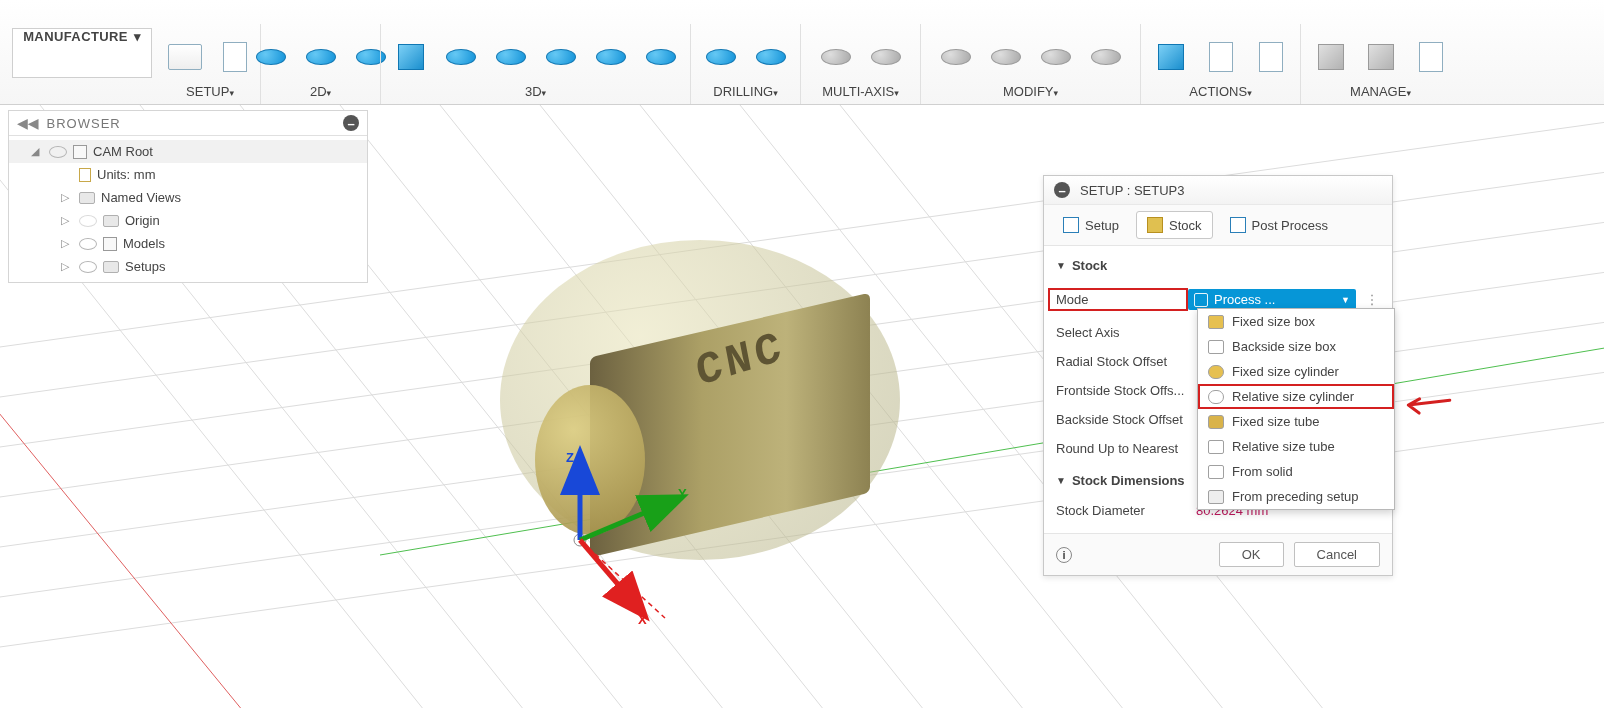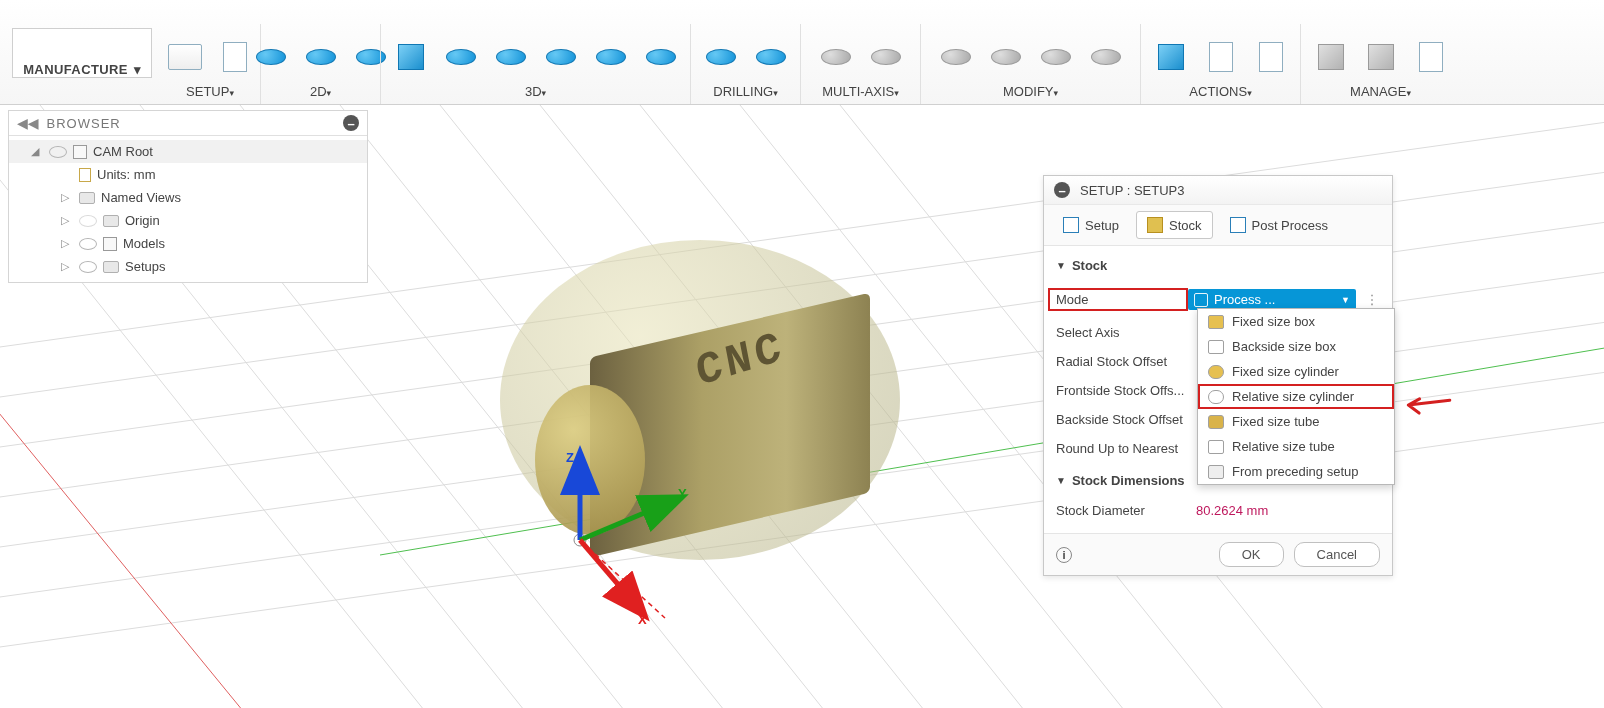--- a/index.html
+++ b/index.html
@@ -1,20 +1,20 @@
 <!DOCTYPE html>
 <html><head>
 <meta charset="utf-8">
 <style>
 *{box-sizing:border-box;margin:0;padding:0;font-family:Arial,Helvetica,sans-serif;font-size:13px;color:#444}
 body{background:#fff;width:1604px;height:708px;position:relative;overflow:hidden}
 
 
 .ribbon{position:absolute;left:0;top:0;right:0;height:105px;background:linear-gradient(#fff,#f6f6f6);border-bottom:1px solid #d0d0d0}
-.workspace{position:absolute;left:12px;top:28px;width:140px;height:50px;border:1px solid #cfcfcf;background:#fff;display:flex;align-items:flex-end;justify-content:center;font-weight:bold;letter-spacing:0.4px}
+.workspace{position:absolute;left:12px;top:28px;width:140px;height:50px;border:1px solid #cfcfcf;background:#fff;display:flex;align-items:flex-start;justify-content:center;font-weight:bold;letter-spacing:0.4px}
 .workspace .tri{margin-left:6px}
 .ribbon-tabs{position:absolute;left:160px;top:0;right:0;height:24px;display:flex}
 .ribbon-tabs .rtab{padding:5px 32px 0 32px;color:#666;font-weight:bold;letter-spacing:0.4px}
 .ribbon-tabs .rtab.active{color:#0696d7;border-top:3px solid #0696d7;padding-top:2px}
 .groups{position:absolute;left:160px;top:24px;right:0;bottom:0;display:flex}
 .group{border-left:1px solid #e0e0e0;display:flex;flex-direction:column;align-items:center;justify-content:space-between;padding:6px 10px 2px 10px}
 .group:first-child{border-left:none}
 .group-icons{display:flex;gap:14px;align-items:center;flex:1}
 .group-label{color:#888;font-size:12px;padding-bottom:3px}
 .group-label .tri{font-size:9px}
@@ -92,21 +92,21 @@
 .dd-ic.cyl{border-radius:7px}
 .dd-ic.tube{border-radius:3px;background:#d9b34a}
 .dd-ic.fold{background:#eee}
 
 .arrow-anno{position:absolute;left:1400px;top:390px;color:#d42020;font-size:28px;transform:rotate(10deg)}
 
 .val{color:#be185d}
 
 .dlg-foot{display:flex;justify-content:flex-end;gap:10px;padding:8px 12px;border-top:1px solid #e5e5e5;background:#fafafa;align-items:center}
 .dlg-foot .info{margin-right:auto;width:16px;height:16px;border:1px solid #888;border-radius:50%;text-align:center;font-weight:bold;font-size:11px;line-height:14px}
-.btn{padding:4px 22px;border:1px solid #c0c0c0;background:#fff;border-radius:10px;color:#555}
+.btn{padding:4px 22px;border:1px solid #c0c0c0;background:#fff;border-radius:2px;color:#555}
 
 .tri{display:inline-block}
 </style>
 </head>
 <body>
 
 <div class="ribbon">
   <div class="workspace">
     <span>MANUFACTURE</span>
     <span class="tri">▾</span>
@@ -419,20 +419,24 @@
     </div>
   <div class="dd-item">
       <span class="dd-ic tube"></span>
       <span>Fixed size tube</span>
     </div>
   <div class="dd-item">
       <span class="dd-ic rel"></span>
       <span>Relative size tube</span>
     </div>
   <div class="dd-item">
+      <span class="dd-ic rel"></span>
+      <span>From solid</span>
+    </div>
+  <div class="dd-item">
       <span class="dd-ic fold"></span>
       <span>From preceding setup</span>
     </div>
 </div>
 
 <div class="arrow-anno">
   <svg width="50" height="30">
       <path d="M48 6 L8 18 M8 18 L18 10 M8 18 L20 24" stroke="#d42020" stroke-width="3" fill="none" stroke-linecap="round"></path>
     </svg>
 </div>

